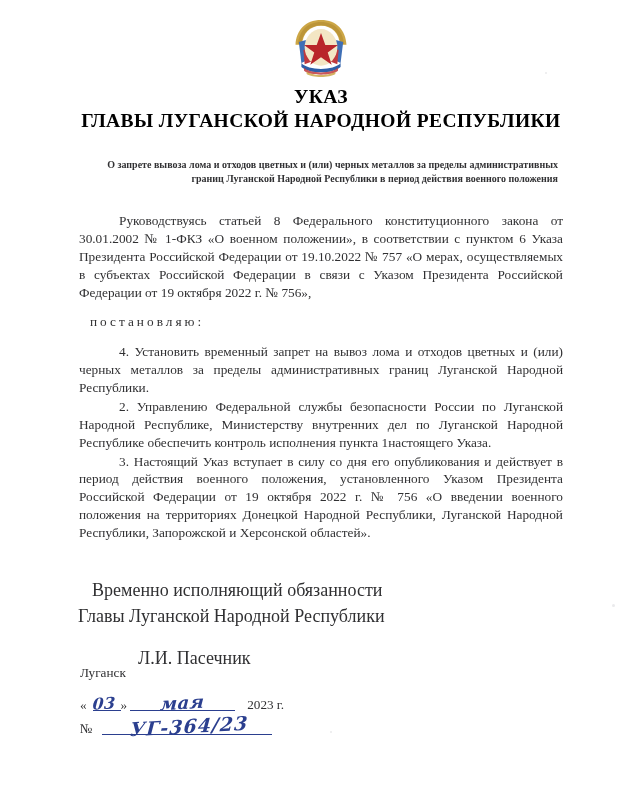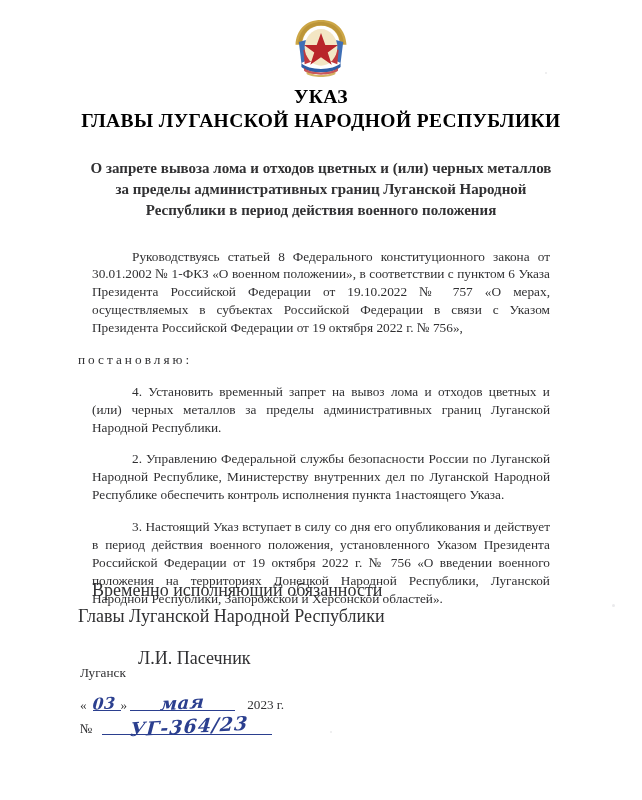--- a/index.html
+++ b/index.html
@@ -51,48 +51,48 @@
   }
   .doc-title .line2 {
     display: block;
     font-size: 19.5px;
     margin-top: 2px;
   }
 
   .doc-subtitle {
     margin: 26px auto 0 auto;
     width: 474px;
-    text-align: center;
+    text-align: right;
     font-weight: bold;
-    font-size: 15px;
+    font-size: 10px;
     line-height: 1.42;
     color: #313133;
   }
 
   
   .body-block {
     margin: 26px auto 0 auto;
     width: 486px;
     font-size: 13.3px;
     line-height: 1.345;
     text-align: justify;
     text-align-last: left;
     color: #303032;
     hyphens: none;
   }
   .para {
     text-indent: 40px;
-    margin: 14px;
+    margin: 1px;
   }
   .para + .para { margin-top: 0px; }
 
   .resolve {
     text-indent: 0;
     letter-spacing: 3.0px;
-    margin: 0;
+    margin: 12px;
     text-align: right;
   }
 
   
   .sig-block {
     position: absolute;
     left: 78px;
     top: 578px;
     width: 500px;
     font-size: 18px;

